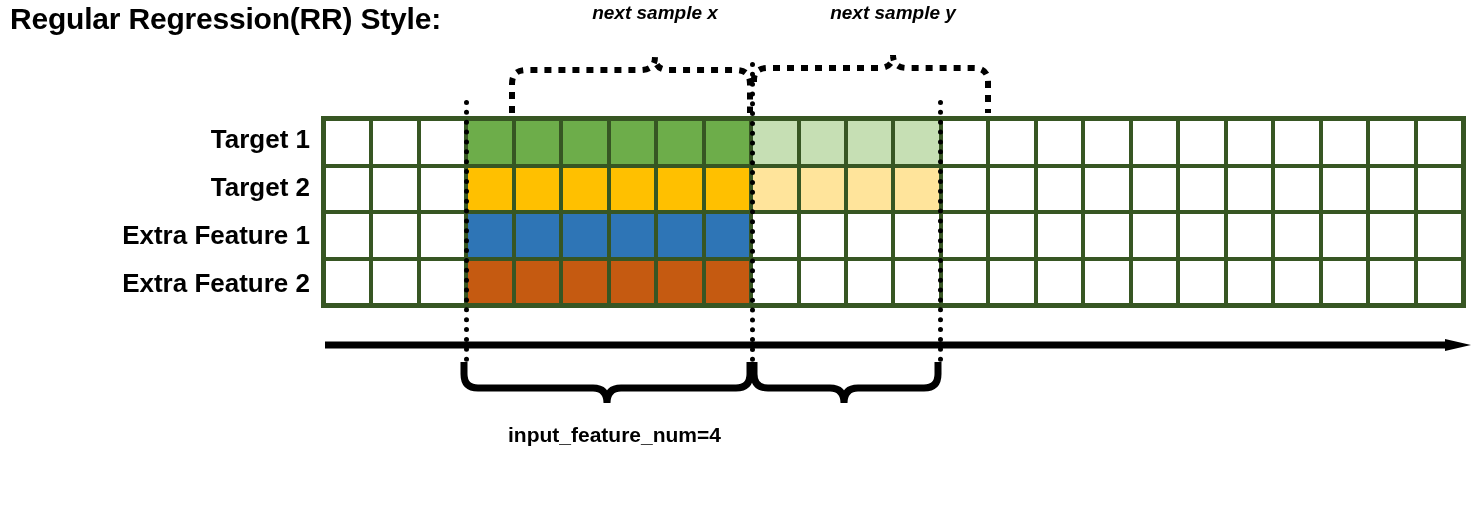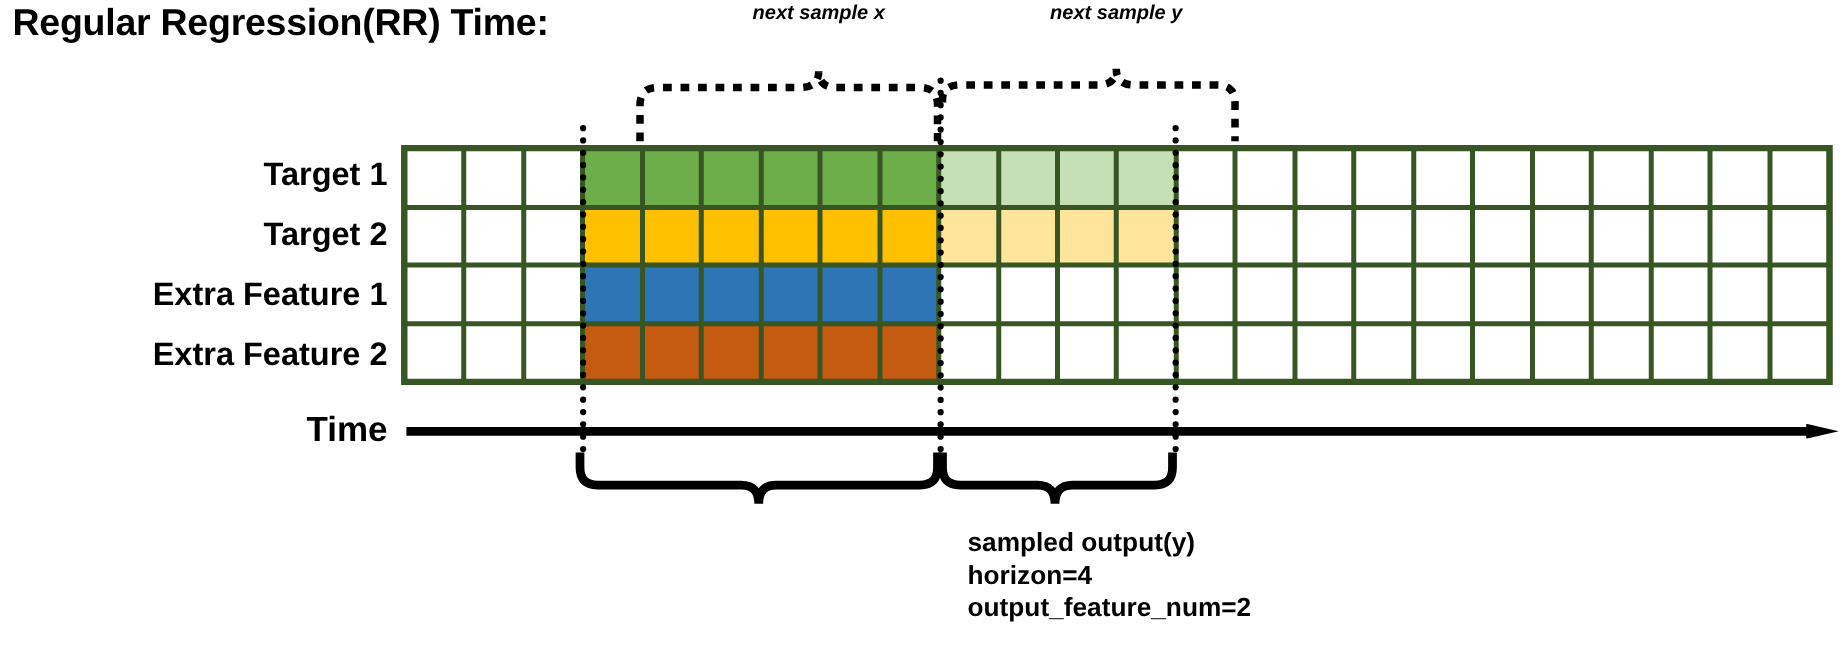--- a/index.html
+++ b/index.html
@@ -28,21 +28,21 @@
     font-weight: bold;
     color: #000000;
     white-space: nowrap;
     letter-spacing: -0.2px;
   }
 
   
   .top-label {
     position: absolute;
     top: 2px;
-    font-size: 16px;
+    font-size: 19px;
     font-style: italic;
     font-weight: bold;
     color: #000000;
     white-space: nowrap;
     text-align: center;
     transform: translateX(-50%);
   }
 
   
   .row-label {
@@ -122,21 +122,21 @@
     width: 1476px;
     height: 516px;
     pointer-events: none;
   }
 </style>
 </head>
 <body>
 
 <div id="stage">
 
-  <div id="title">Regular Regression(RR) Time:</div>
+  <div id="title">Regular Regression(RR) Style:</div>
 
   <div class="top-label" id="top-label-0" style="left: 655px;">next sample x</div>
   <div class="top-label" id="top-label-1" style="left: 893px;">next sample y</div>
 
   <div class="row-label" style="top:116px;">Target 1</div>
   <div class="row-label" style="top:164px;">Target 2</div>
   <div class="row-label" style="top:212px;">Extra Feature 1</div>
   <div class="row-label" style="top:260px;">Extra Feature 2</div>
 
   <div id="grid">
@@ -231,21 +231,20 @@
       <div class="cell" style="background: rgb(255, 255, 255);"></div>
       <div class="cell" style="background: rgb(255, 255, 255);"></div>
       <div class="cell" style="background: rgb(255, 255, 255);"></div>
       <div class="cell" style="background: rgb(255, 255, 255);"></div>
       <div class="cell" style="background: rgb(255, 255, 255);"></div>
       <div class="cell" style="background: rgb(255, 255, 255);"></div>
       <div class="cell" style="background: rgb(255, 255, 255);"></div>
       <div class="cell" style="background: rgb(255, 255, 255);"></div>
     </div>
 
-  <div id="time-label">Time</div>
   <svg id="time-axis" viewBox="0 0 1146 12">
     <line x1="0" y1="6" x2="1126" y2="6" stroke="#000000" stroke-width="7"></line>
     <polygon points="1120,0 1146,6 1120,12" fill="#000000"></polygon>
   </svg>
 
   <div class="vguide" style="left:464px; top:100px; height:262px;"></div>
   <div class="vguide" style="left:750px; top:62px; height:300px;"></div>
   <div class="vguide" style="left:938px; top:100px; height:262px;"></div>
 
   <svg id="overlay" viewBox="0 0 1476 516">
@@ -261,20 +260,16 @@
     <g fill="none" stroke="#000000" stroke-width="7" stroke-linecap="butt">
       <path d="M 464,362 L 464,374 Q 464,388 478,388 L 593,388 Q 607,388 607,403 Q 607,388 621,388 L 736,388 Q 750,388 750,374 L 750,362"></path>
     </g>
 
     <g fill="none" stroke="#000000" stroke-width="7" stroke-linecap="butt">
       <path d="M 754,362 L 754,374 Q 754,388 768,388 L 830,388 Q 844,388 844,403 Q 844,388 858,388 L 924,388 Q 938,388 938,374 L 938,362"></path>
     </g>
   </svg>
 
   <div class="bottom-caption" id="caption-0" style="left: 508px;">
+      <div>input_feature_num=4</div>
     </div>
-  <div class="bottom-caption" id="caption-1" style="left: 774px;">
-      <div>sampled output(y)</div>
-      <div>horizon=4</div>
-      <div>output_feature_num=2</div>
-    </div>
 
 </div>
 
 </body></html>

